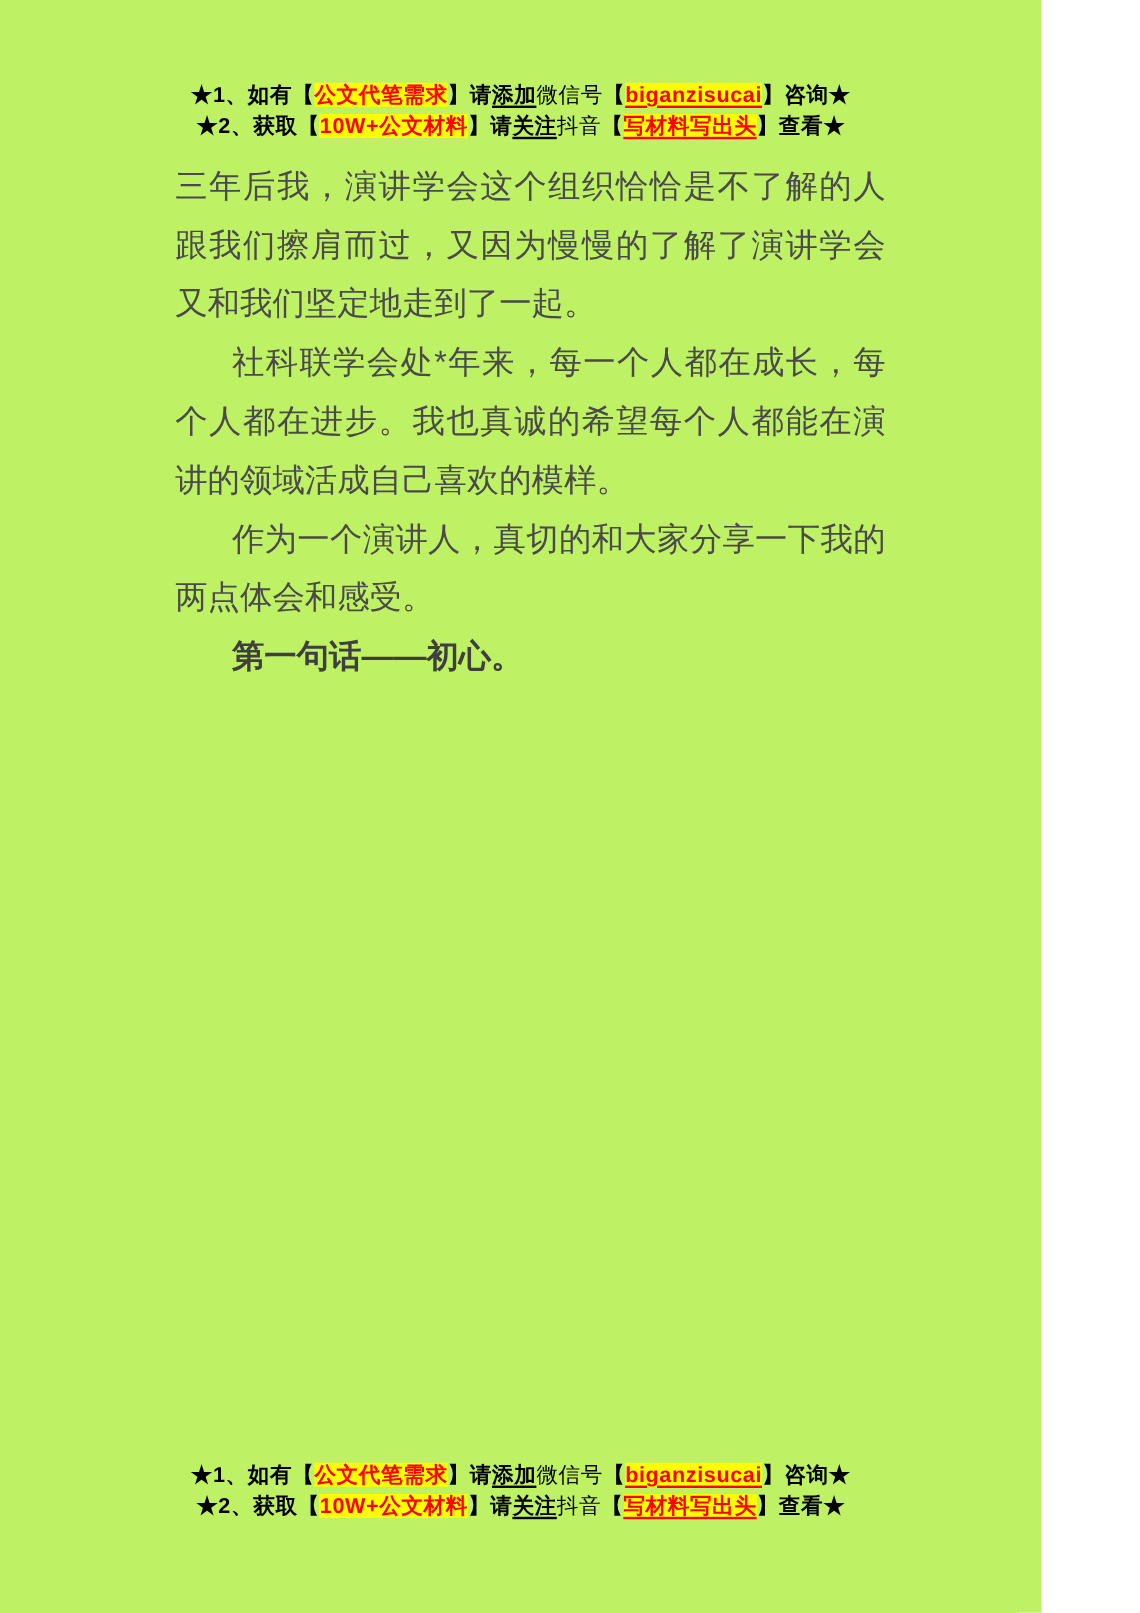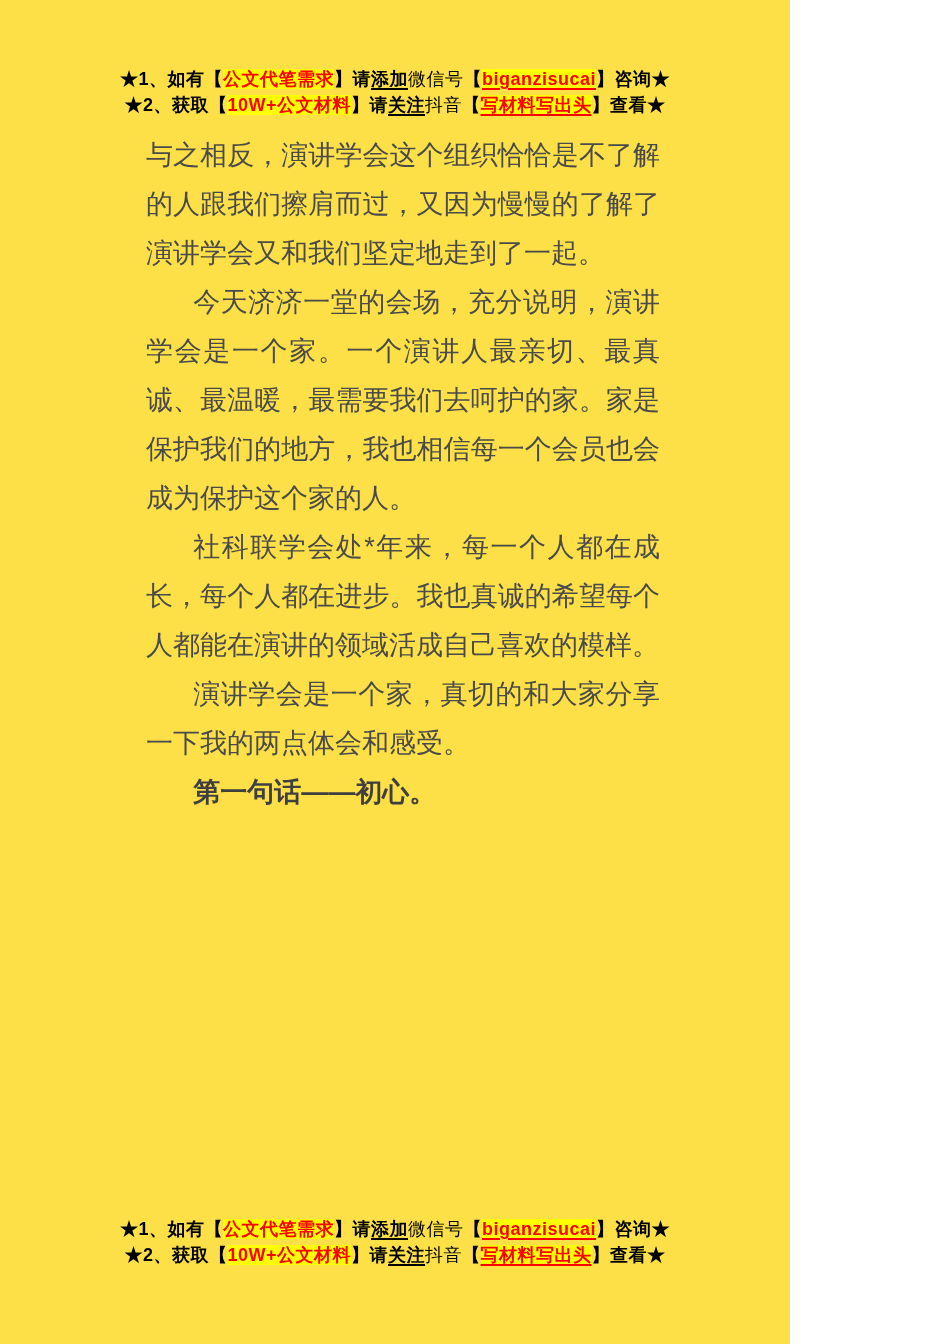--- a/index.html
+++ b/index.html
@@ -1,20 +1,20 @@
 <!DOCTYPE html>
 <html><head>
 <meta charset="utf-8">
 <style>
   html, body { margin: 0; padding: 0; background: #ffffff; }
   .page {
     position: relative;
-    width: 790px;
+    width: 868px;
     height: 1344px;
-    background: #fde047;
+    background: #bef264;
     overflow: hidden;
     font-family: "Liberation Sans", sans-serif;
   }
   
   .banner {
     text-align: center;
     font-size: 18px;
     font-weight: 700;
     color: #000000;
     line-height: 26px;
@@ -47,24 +47,23 @@
   <div class="banner banner-top">
     <div class="banner-line">
       <span>★1、如有【</span><span class="hl">公文代笔需求</span><span>】请</span><span class="u">添加</span><span class="plain-weight">微信号</span><span>【</span><span class="hl u">biganzisucai</span><span>】咨询★</span>
     </div>
     <div class="banner-line">
       <span>★2、获取【</span><span class="hl">10W+公文材料</span><span>】请</span><span class="u">关注</span><span class="plain-weight">抖音</span><span>【</span><span class="hl u">写材料写出头</span><span>】查看★</span>
     </div>
   </div>
 
   <div class="content">
-    <p class="no-indent">与之相反，演讲学会这个组织恰恰是不了解的人跟我们擦肩而过，又因为慢慢的了解了演讲学会又和我们坚定地走到了一起。</p>
-    <p>今天济济一堂的会场，充分说明，演讲学会是一个家。一个演讲人最亲切、最真诚、最温暖，最需要我们去呵护的家。家是保护我们的地方，我也相信每一个会员也会成为保护这个家的人。</p>
+    <p class="no-indent">三年后我，演讲学会这个组织恰恰是不了解的人跟我们擦肩而过，又因为慢慢的了解了演讲学会又和我们坚定地走到了一起。</p>
     <p>社科联学会处*年来，每一个人都在成长，每个人都在进步。我也真诚的希望每个人都能在演讲的领域活成自己喜欢的模样。</p>
-    <p>演讲学会是一个家，真切的和大家分享一下我的两点体会和感受。</p>
+    <p>作为一个演讲人，真切的和大家分享一下我的两点体会和感受。</p>
     <p class="heading">第一句话——初心。</p>
   </div>
 
   <div class="banner banner-bottom">
     <div class="banner-line">
       <span>★1、如有【</span><span class="hl">公文代笔需求</span><span>】请</span><span class="u">添加</span><span class="plain-weight">微信号</span><span>【</span><span class="hl u">biganzisucai</span><span>】咨询★</span>
     </div>
     <div class="banner-line">
       <span>★2、获取【</span><span class="hl">10W+公文材料</span><span>】请</span><span class="u">关注</span><span class="plain-weight">抖音</span><span>【</span><span class="hl u">写材料写出头</span><span>】查看★</span>
     </div>

